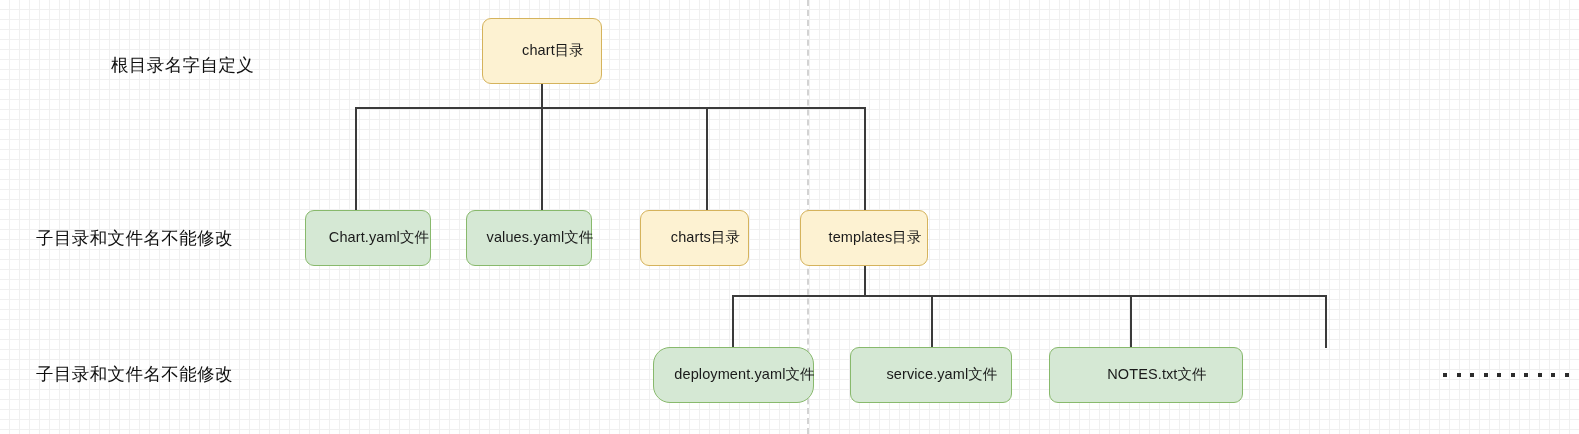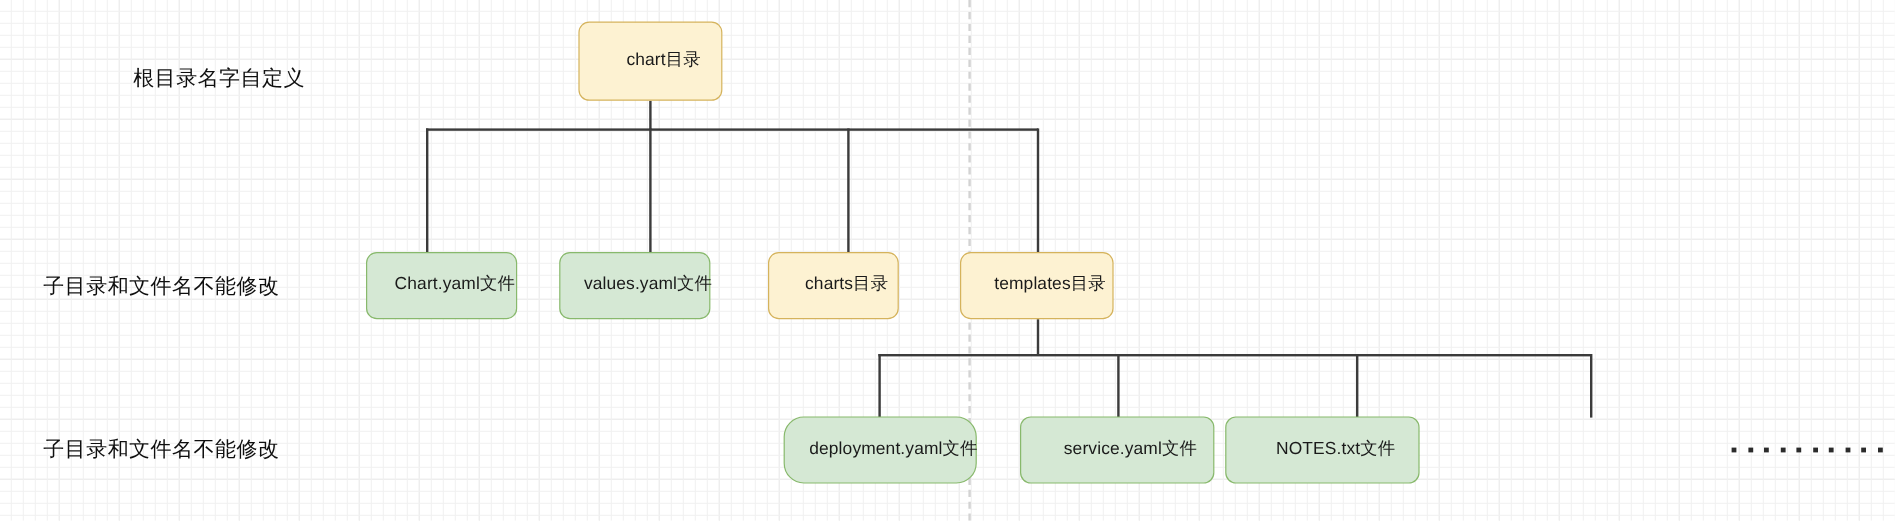--- a/index.html
+++ b/index.html
@@ -96,21 +96,21 @@
   <div class="node green" style="left:466px;top:210px;width:126px;height:56px;">values.yaml文件</div>
 
   <div class="node yellow" style="left:640px;top:210px;width:109px;height:56px;">charts目录</div>
 
   <div class="node yellow" style="left:800px;top:210px;width:128px;height:56px;">templates目录</div>
 
   <div class="node green" style="left:653px;top:347px;width:161px;height:56px;border-radius:17px;">deployment.yaml文件</div>
 
   <div class="node green" style="left:850px;top:347px;width:162px;height:56px;">service.yaml文件</div>
 
-  <div class="node green" style="left:1021px;top:347px;width:162px;height:56px;">NOTES.txt文件</div>
+  <div class="node green" style="left:1049px;top:347px;width:194px;height:56px;">NOTES.txt文件</div>
 
 
   <div class="dots" id="more-dots" style="left:1443px;top:373px;">
       <i></i>
       <i></i>
       <i></i>
       <i></i>
       <i></i>
       <i></i>
       <i></i>

